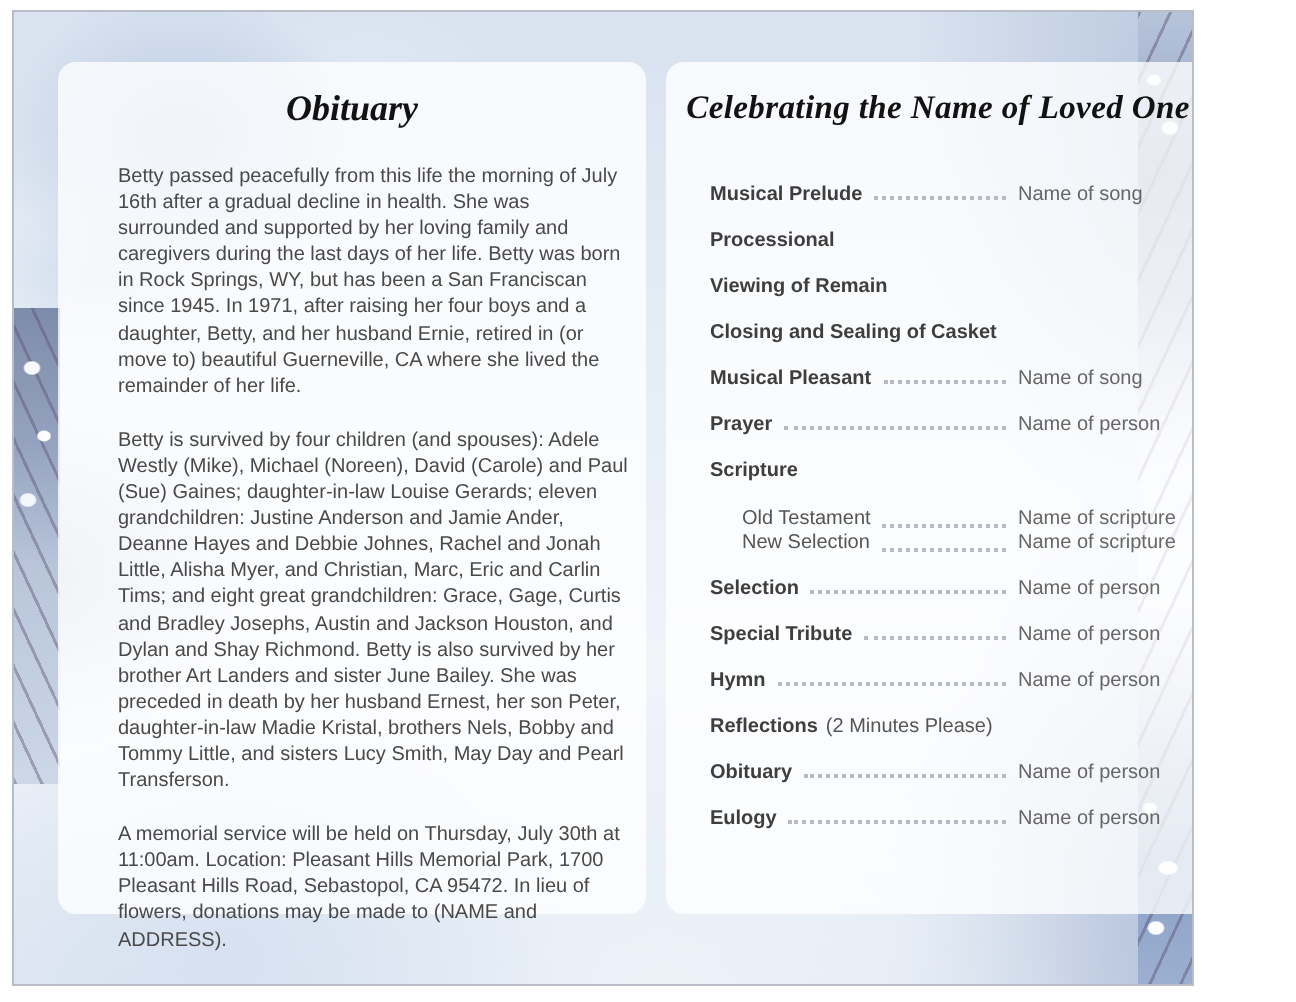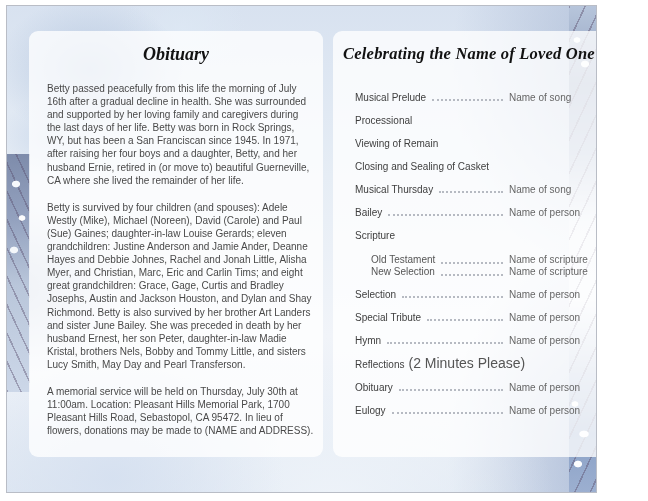--- a/index.html
+++ b/index.html
@@ -61,27 +61,27 @@
   .panel-title {
     margin:13px 10px 0; text-align:center;
     font-family:"Liberation Serif", serif;
     font-style:italic; font-weight:bold; color:#121212;
   }
   .panel-left  .panel-title { font-size:18px; }
   .panel-right .panel-title { font-size:16.5px; letter-spacing:.2px; }
 
   
   .obit-text { margin:17px 9px 0 17px; font-size:10px; line-height:13.1px; color:#494949; }
-  .obit-text p { margin:0 0 14px 1px; }
+  .obit-text p { margin:0 0 14px 13px; }
 
   
   .service { margin:27px 0 0 10px; }
   .row { display:flex; align-items:baseline; line-height:13px; margin-bottom:10px; }
-  .lbl { flex:none; font-size:10px; font-weight:normal; color:#3e3e3e; white-space:nowrap;padding-left:12px; }
-  .suffix { flex:none; font-size:14px; font-weight:normal; color:#555; margin-left:4px; white-space:nowrap; }
+  .lbl { flex:none; font-size:10px; font-weight:bold; color:#3e3e3e; white-space:nowrap;padding-left:12px; }
+  .suffix { flex:none; font-size:10px; font-weight:normal; color:#555; margin-left:4px; white-space:nowrap; }
   .leader { flex:1 1 auto; min-width:8px; border-bottom:2px dotted #b6bac2; margin:0 6px 2px 6px; }
   .val { flex:none; width:96px; font-size:10px; color:#666; white-space:nowrap; }
   .group { margin-bottom:10px; }
   .group .row { margin-bottom:12px; }
   .subrow { display:flex; align-items:flex-end; line-height:12px; margin-left:28px; }
   .sublbl { flex:none; font-size:10px; font-weight:normal; color:#555; white-space:nowrap; }
   .subrow .leader { margin-bottom:2px; }
 </style>
 </head>
 <body>
@@ -115,27 +115,27 @@
 
       <div class="row">
         <span class="lbl">Viewing of Remain</span>
       </div>
 
       <div class="row">
         <span class="lbl">Closing and Sealing of Casket</span>
       </div>
 
       <div class="row">
-        <span class="lbl">Musical Thursday</span>
+        <span class="lbl">Musical Pleasant</span>
         <span class="leader"></span>
         <span class="val">Name of song</span>
       </div>
 
       <div class="row">
-        <span class="lbl">Bailey</span>
+        <span class="lbl">Prayer</span>
         <span class="leader"></span>
         <span class="val">Name of person</span>
       </div>
 
       <div class="group">
         <div class="row">
           <span class="lbl">Scripture</span>
         </div>
         <div class="subrow">
           <span class="sublbl">Old Testament</span>

